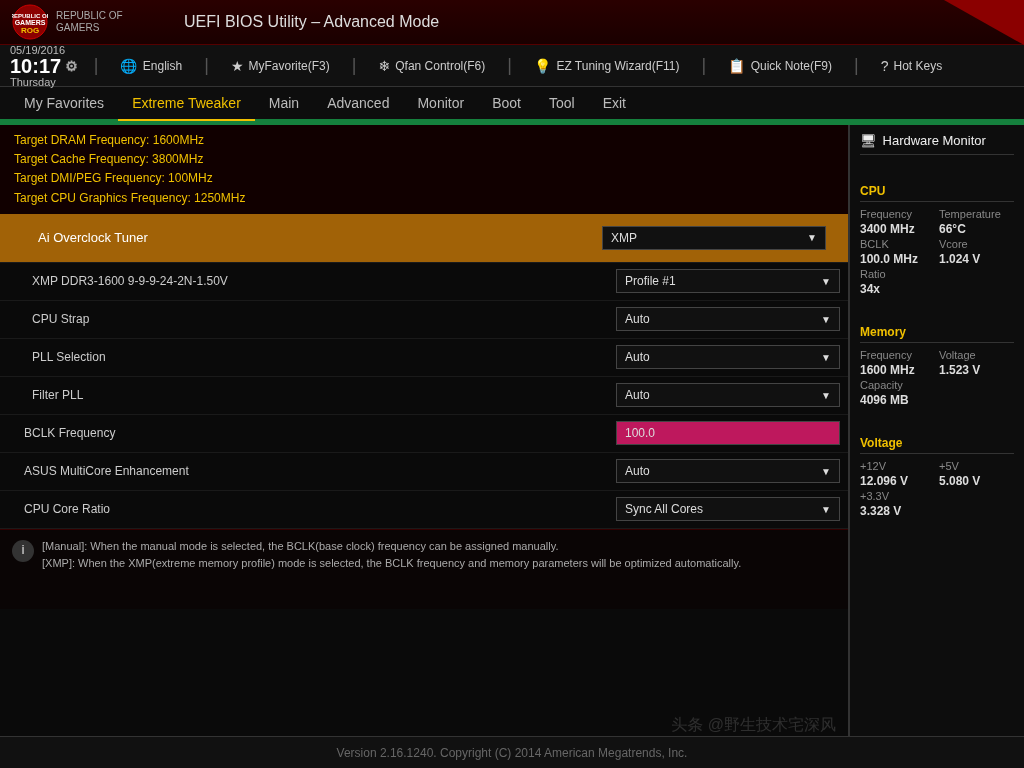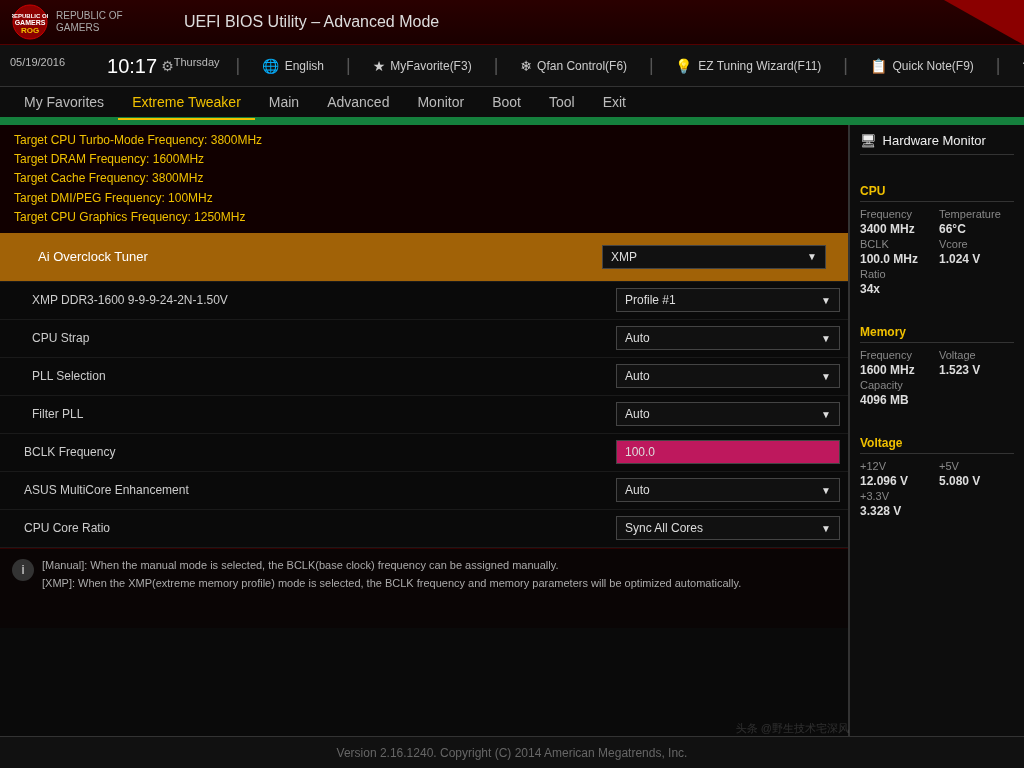--- a/index.html
+++ b/index.html
@@ -50,33 +50,33 @@
       background: #111;
       border-bottom: 1px solid #333;
       height: 42px;
       display: flex;
       align-items: center;
       padding: 0 10px;
       gap: 16px;
     }
     .toolbar-datetime {
       display: flex;
+      flex-direction: column;
       align-items: flex-start;
       color: #bbb;
       font-size: 11px;
     }
     .toolbar-time {
       color: #fff;
       font-size: 20px;
-      font-weight: normal;
+      font-weight: bold;
       line-height: 1;
       display: flex;
       align-items: center;
       gap: 4px;
-      margin-left: 42px;
     }
     .toolbar-time .gear-icon { font-size: 14px; color: #aaa; }
     .toolbar-btn {
       display: flex;
       align-items: center;
       gap: 5px;
       color: #ccc;
       font-size: 12px;
       border: none;
       background: none;
@@ -84,21 +84,21 @@
       padding: 2px 6px;
       border-radius: 2px;
       white-space: nowrap;
     }
     .toolbar-btn .icon { font-size: 14px; }
     .toolbar-separator { color: #555; font-size: 18px; }
 
     
     .navbar {
       background: #0d0d0d;
-      border-bottom: 8px solid #15803d;
+      border-bottom: 6px solid #15803d;
       height: 38px;
       display: flex;
       align-items: center;
       padding: 0 0 0 10px;
     }
     .nav-item {
       padding: 8px 14px;
       color: #bbb;
       font-size: 14px;
       cursor: pointer;
@@ -269,23 +269,23 @@
       align-items: center;
       justify-content: center;
       font-size: 12px;
       color: #666;
     }
 
     
     .watermark {
       position: absolute;
       bottom: 32px;
-      right: 175px;
+      right: 188px;
       color: rgba(255,255,255,0.15);
-      font-size: 11px;
+      font-size: 16px;
       pointer-events: none;
       white-space: nowrap;
       margin-left: 44px;
     }
 
     
     .corner-decor {
       position: absolute;
       top: 0;
       right: 0;
@@ -370,21 +370,20 @@
   <div class="nav-item">Boot</div>
   <div class="nav-item">Tool</div>
   <div class="nav-item">Exit</div>
 </div>
 
 <div class="main-content">
 
   <div class="left-panel">
 
     <div class="info-bar">
-      <div class="info-text">Target CPU Turbo-Mode Frequency: 3800MHz</div>
       <div class="info-text">Target DRAM Frequency: 1600MHz</div>
       <div class="info-text">Target Cache Frequency: 3800MHz</div>
       <div class="info-text">Target DMI/PEG Frequency: 100MHz</div>
       <div class="info-text">Target CPU Graphics Frequency: 1250MHz</div>
     </div>
 
     <div class="settings-section">
 
       <div class="setting-row header-row">
         <div class="setting-label">Ai Overclock Tuner</div>

